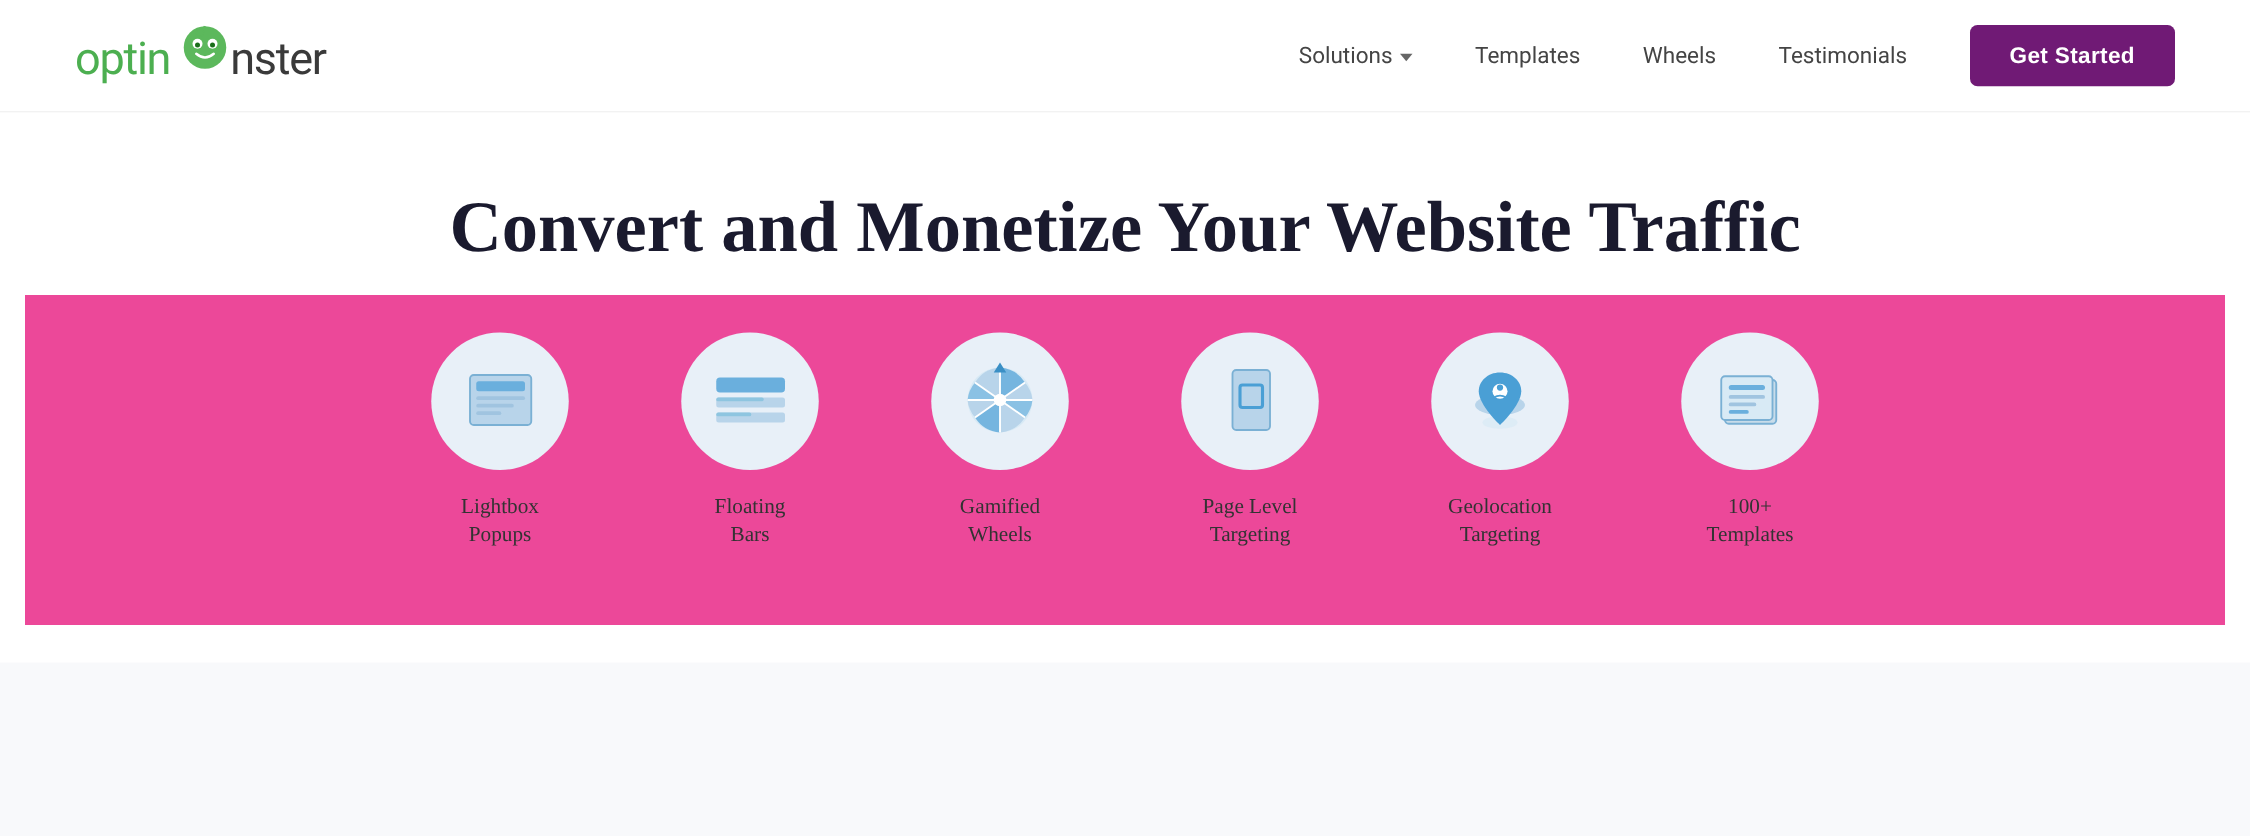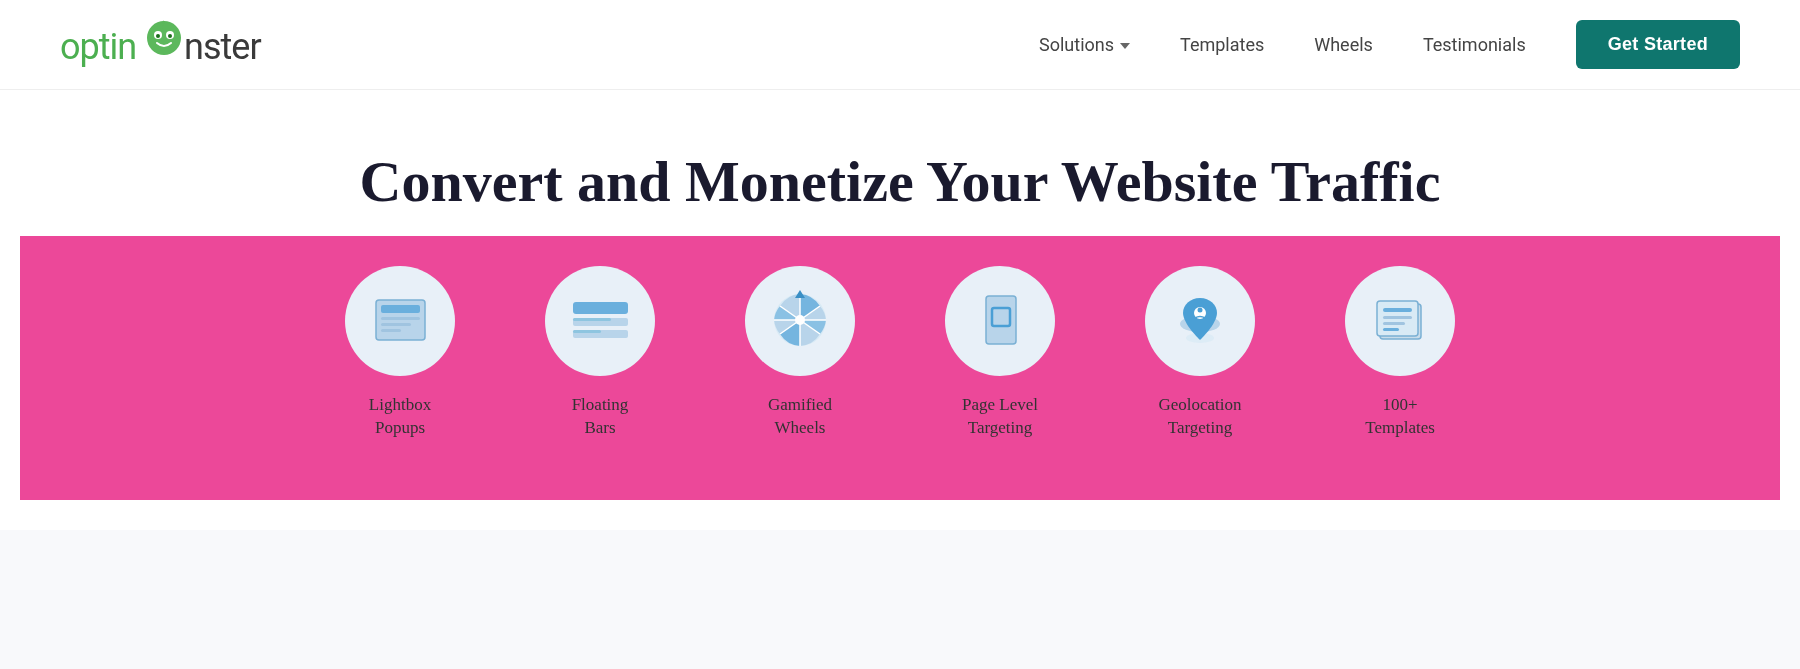--- a/index.html
+++ b/index.html
@@ -61,21 +61,21 @@
       width: 0;
       height: 0;
       border-left: 5px solid transparent;
       border-right: 5px solid transparent;
       border-top: 6px solid #666;
       margin-left: 2px;
       position: relative;
       top: 1px;
     }
     .btn-get-started {
-      background: #0f766e;
+      background: #701a75;
       color: #fff;
       border: none;
       padding: 14px 32px;
       font-size: 18px;
       font-weight: 600;
       border-radius: 6px;
       cursor: pointer;
       letter-spacing: 0.3px;
     }
 

